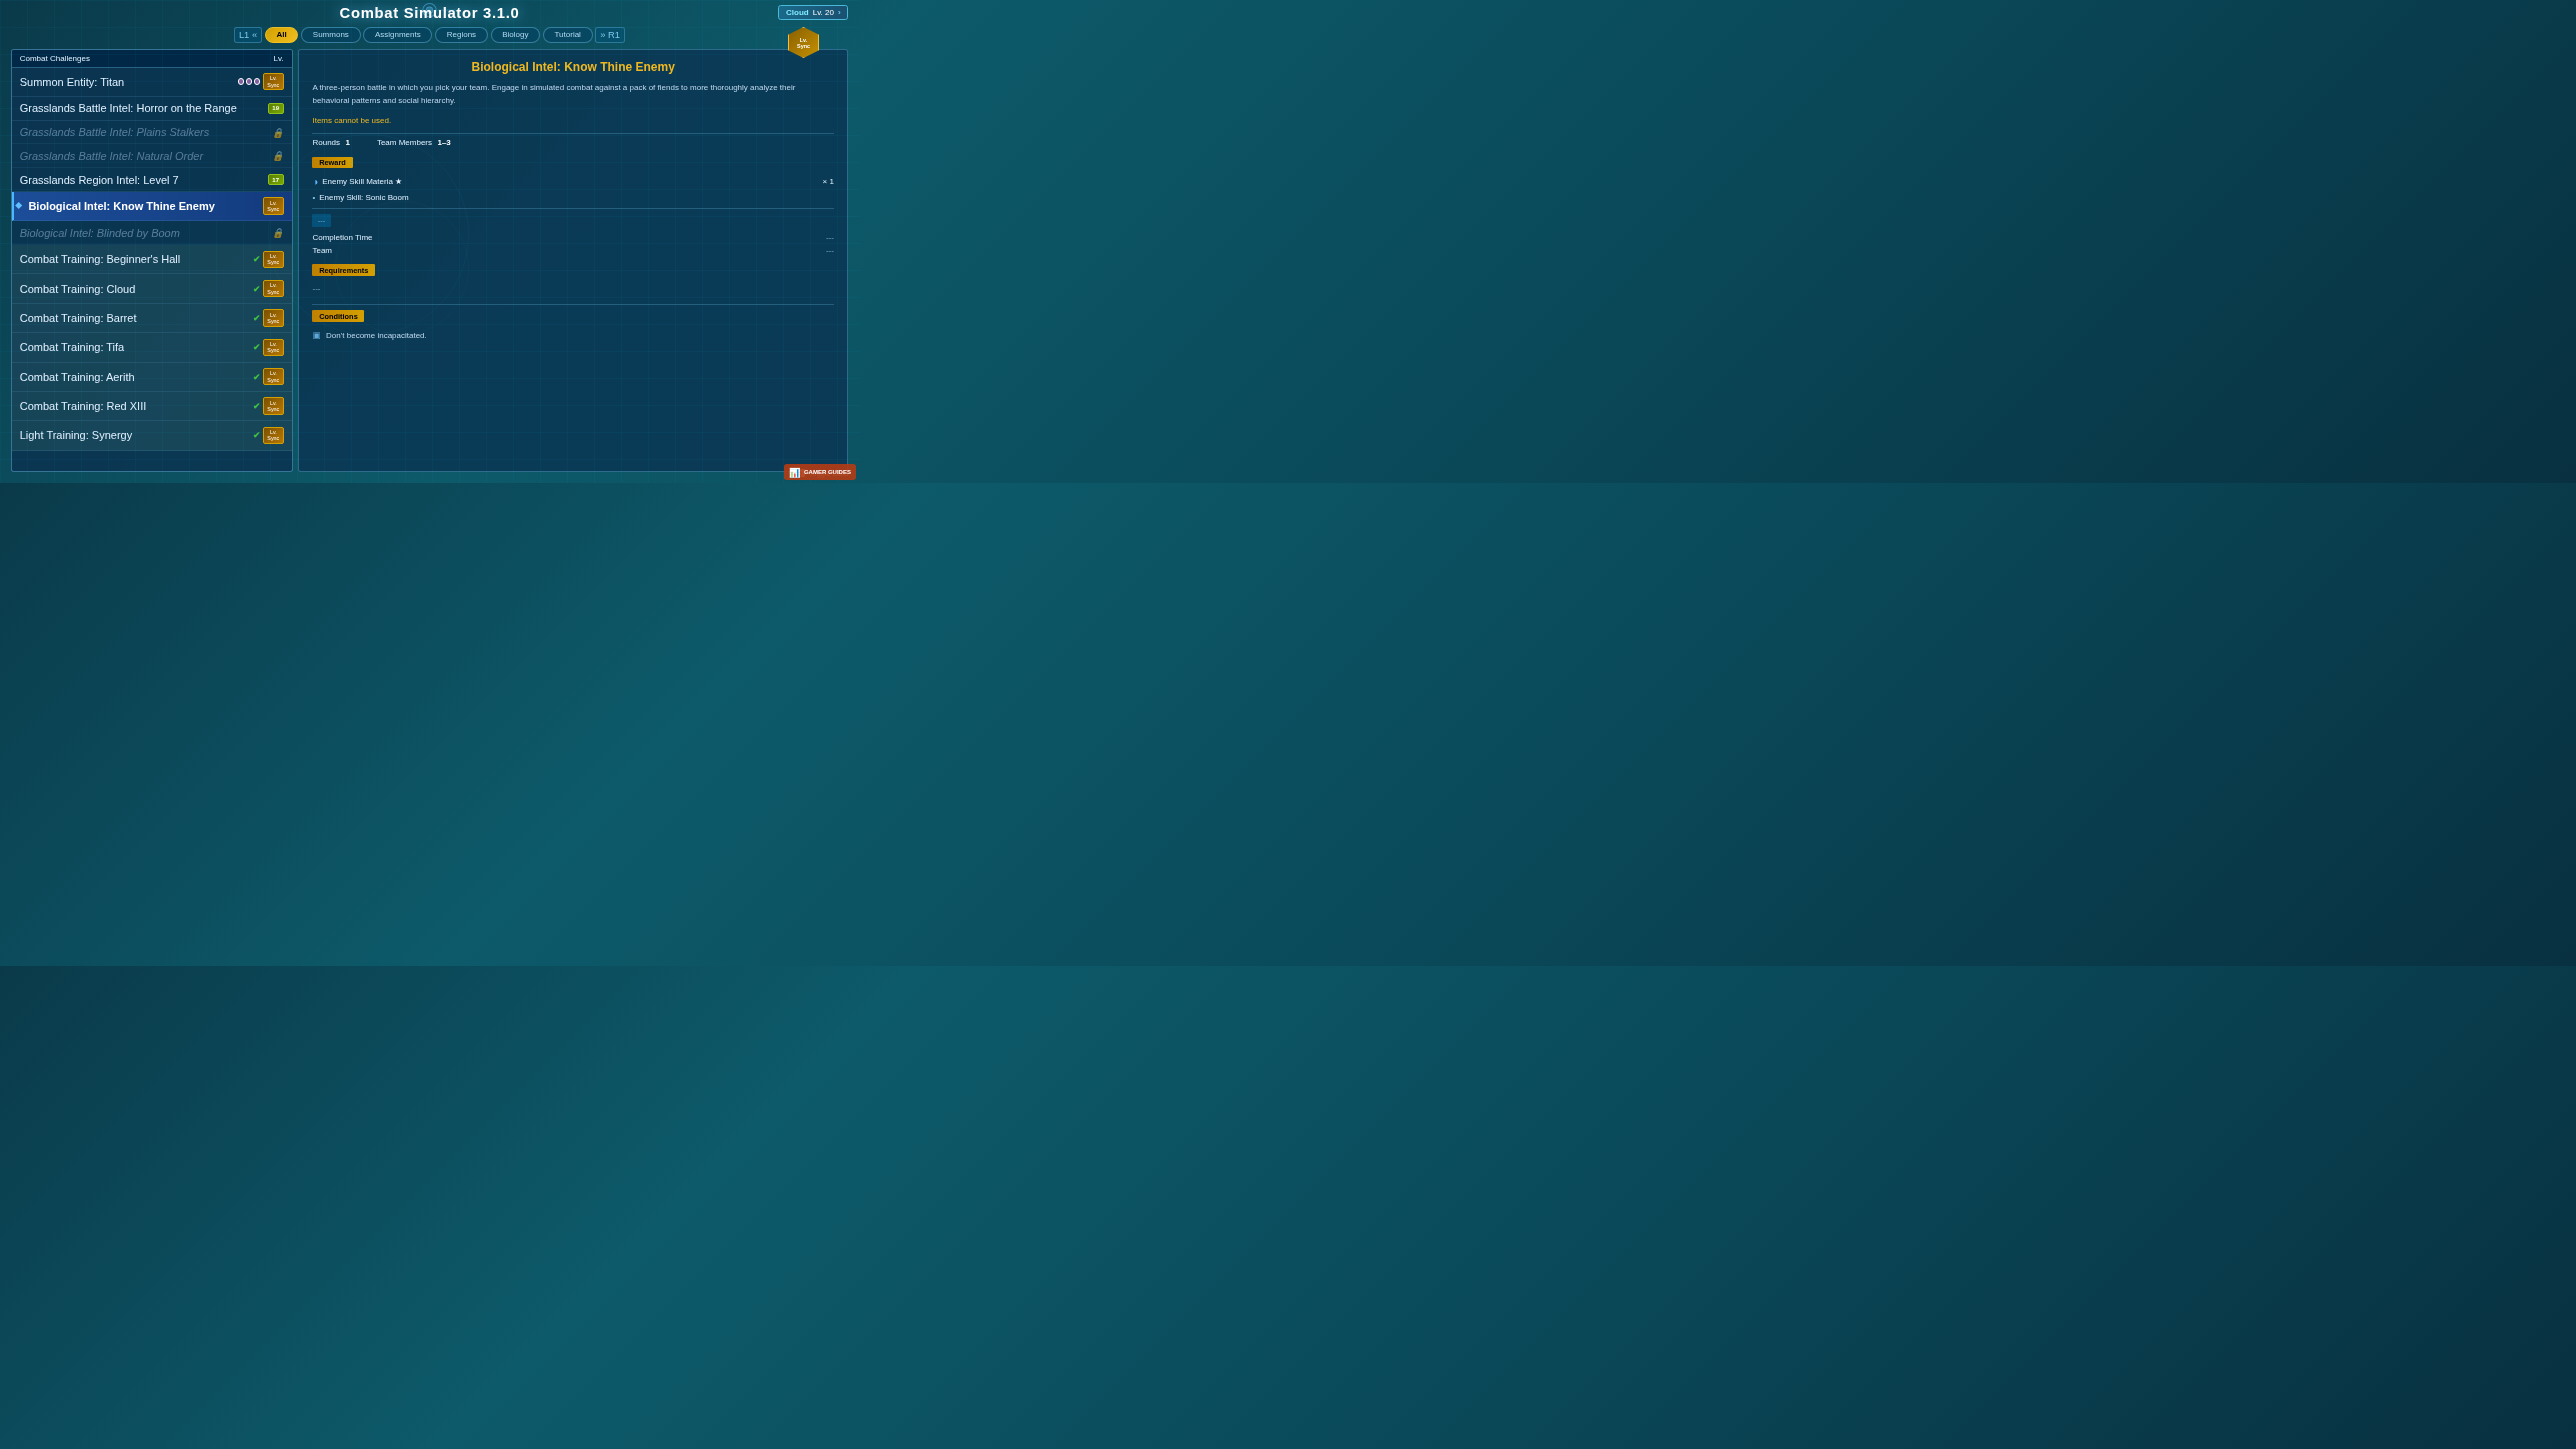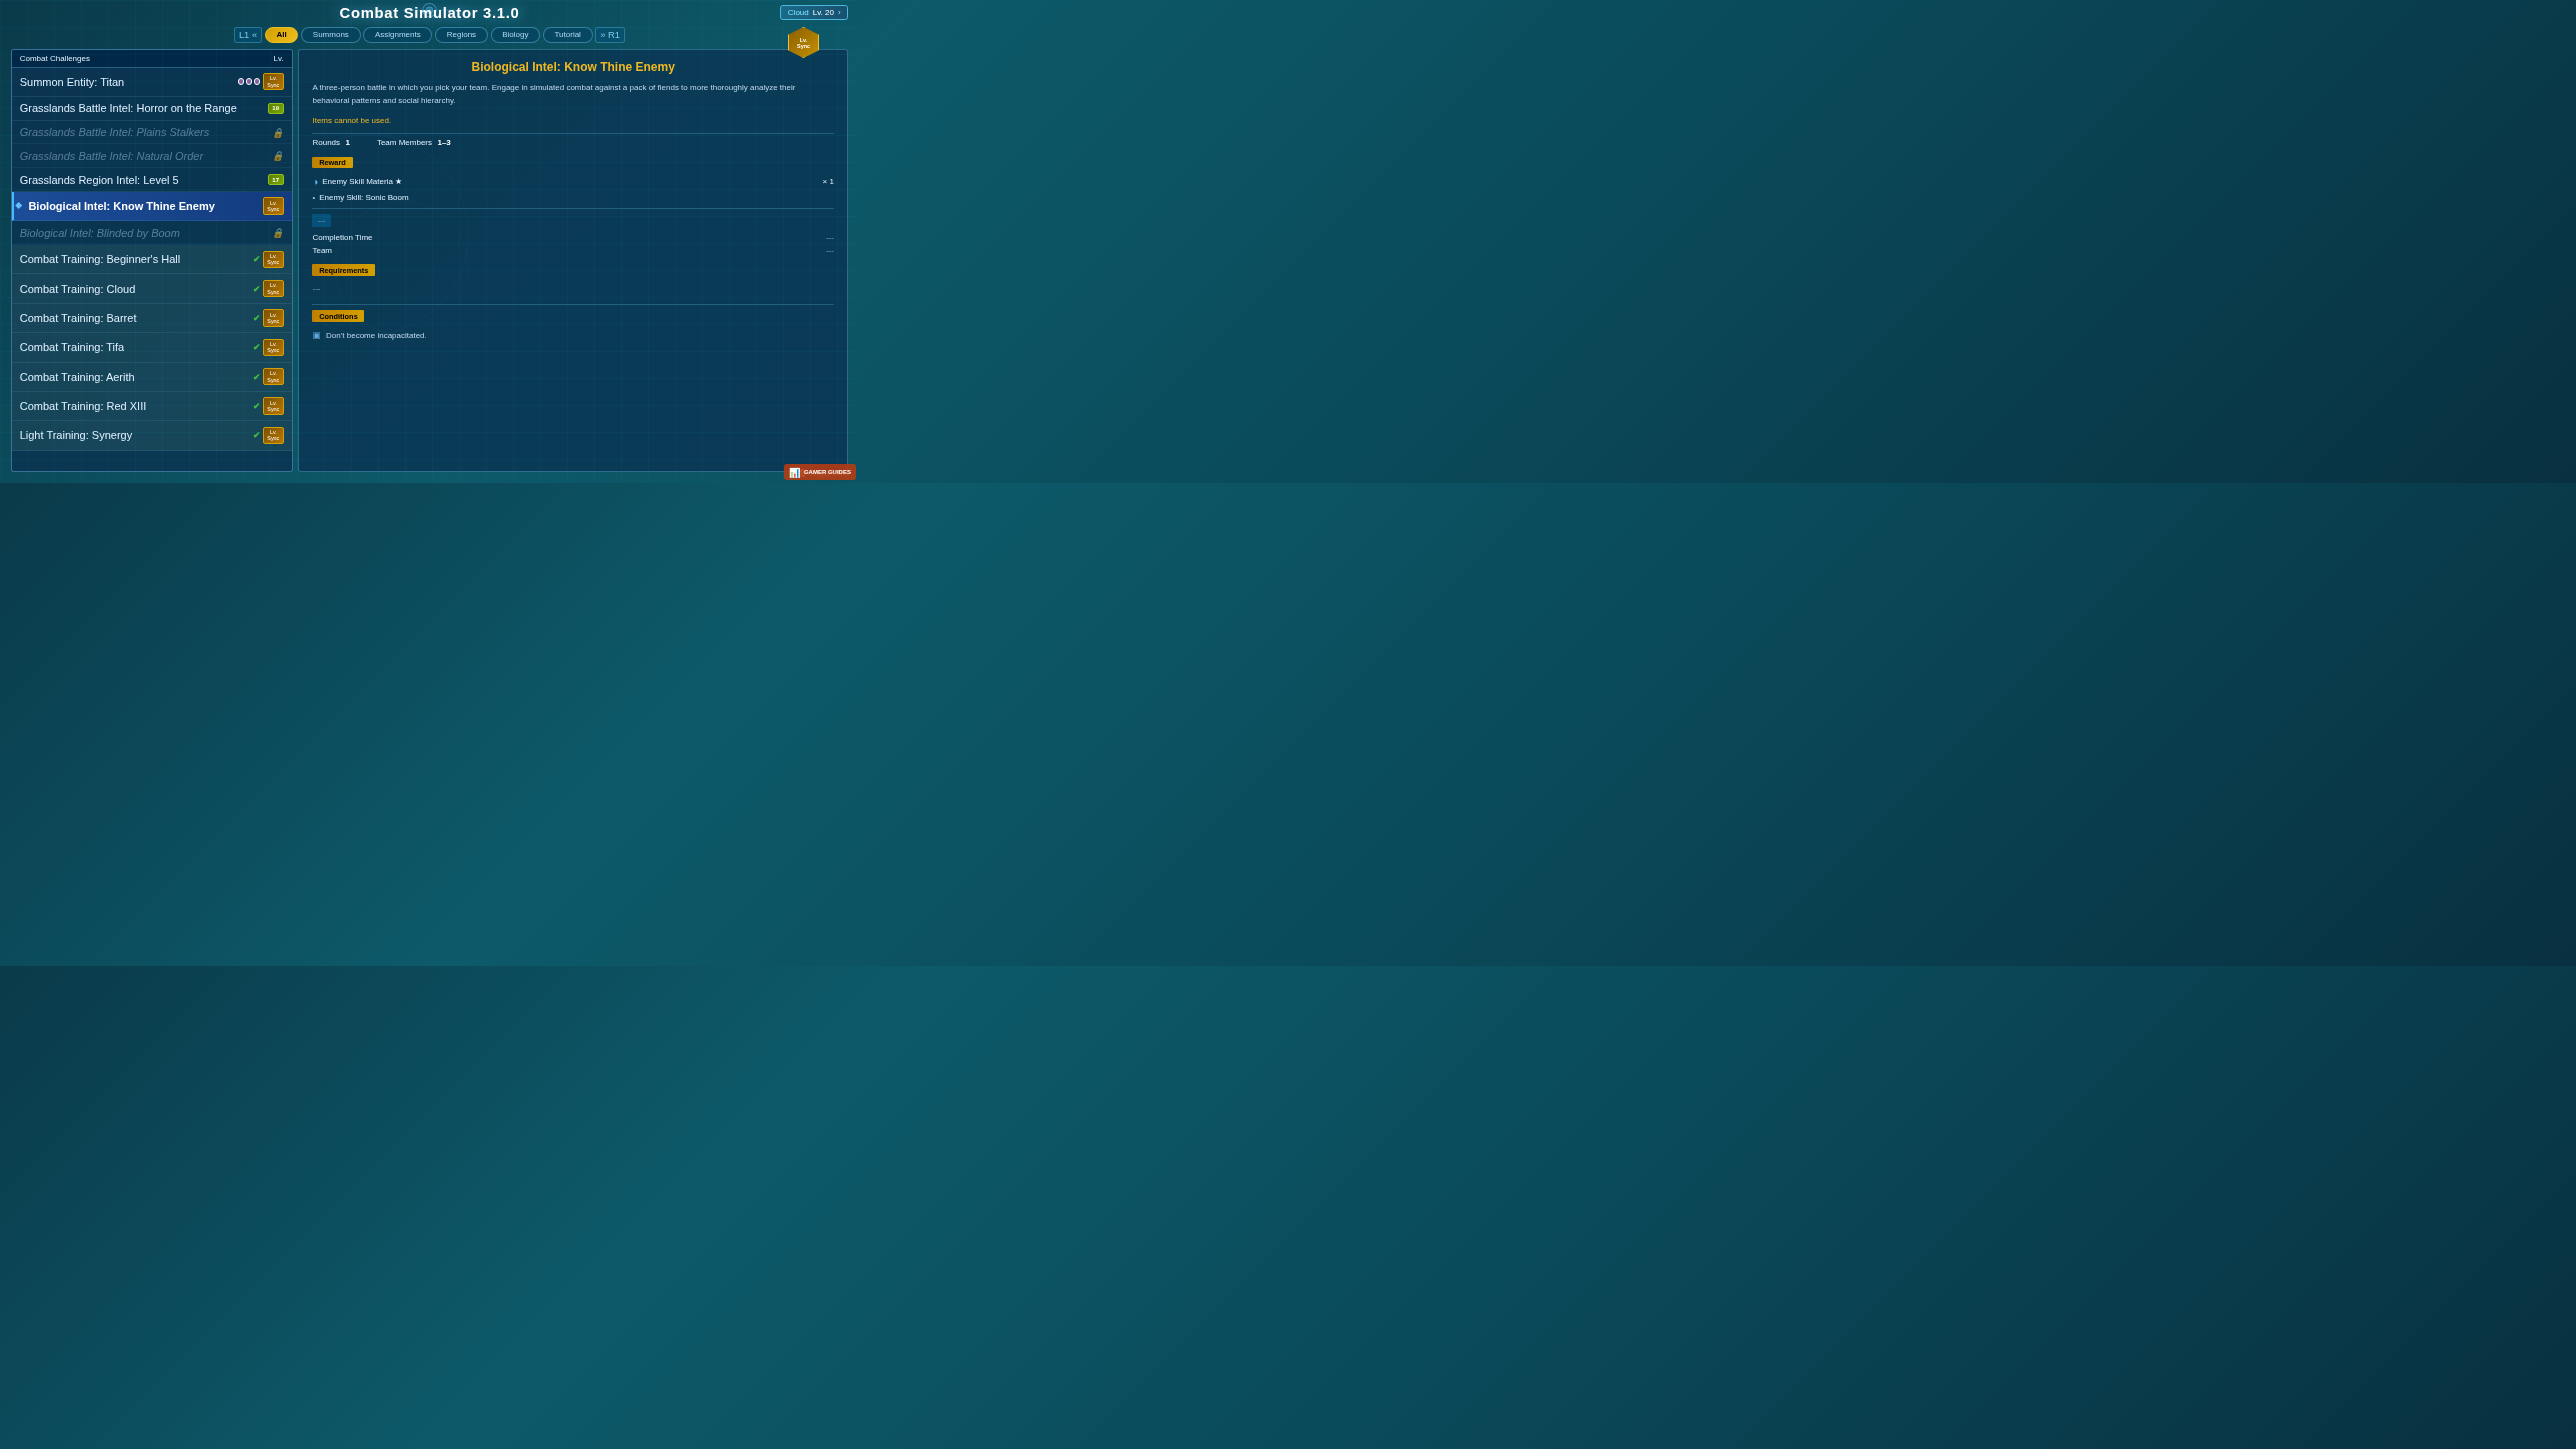--- a/index.html
+++ b/index.html
@@ -63,21 +63,21 @@
       background: linear-gradient(90deg, #1a6a8a, #1a5070);
       border: 0.7px solid #4ab8d8;
       border-radius: 2.7px;
       padding: 2px 6.7px;
       color: #e0f8ff;
       font-size: 8px;
       display: flex;
       align-items: center;
       gap: 4px;
     }
-    .player-name { color: #80e8ff; font-weight: normal; }
+    .player-name { color: #80e8ff; font-weight: bold; }
     .player-level { color: #ffffff; }
 
     
     .nav-tabs {
       display: flex;
       align-items: center;
       justify-content: center;
       gap: 2.7px;
       padding: 2.7px 0 5.4px;
     }
@@ -490,21 +490,21 @@
       </div>
 
       <div class="challenge-item locked">
         <span class="challenge-name">Grasslands Battle Intel: Natural Order</span>
         <div class="challenge-badge-area">
           <span class="lock-icon">🔒</span>
         </div>
       </div>
 
       <div class="challenge-item">
-        <span class="challenge-name">Grasslands Region Intel: Level 5</span>
+        <span class="challenge-name">Grasslands Region Intel: Level 7</span>
         <div class="challenge-badge-area">
           <div class="lv-badge">17</div>
         </div>
       </div>
 
       <div class="challenge-item active">
         <span style="position:absolute;left:2.7px;width:5.4px;height:5.4px;background:#60c0ff;transform:rotate(45deg);top:50%;margin-top:-2.7px;"></span>
         <span class="challenge-name" style="margin-left:6.7px;">Biological Intel: Know Thine Enemy</span>
         <div class="challenge-badge-area">
           <div class="lv-sync-badge">Lv.<br>Sync</div>

